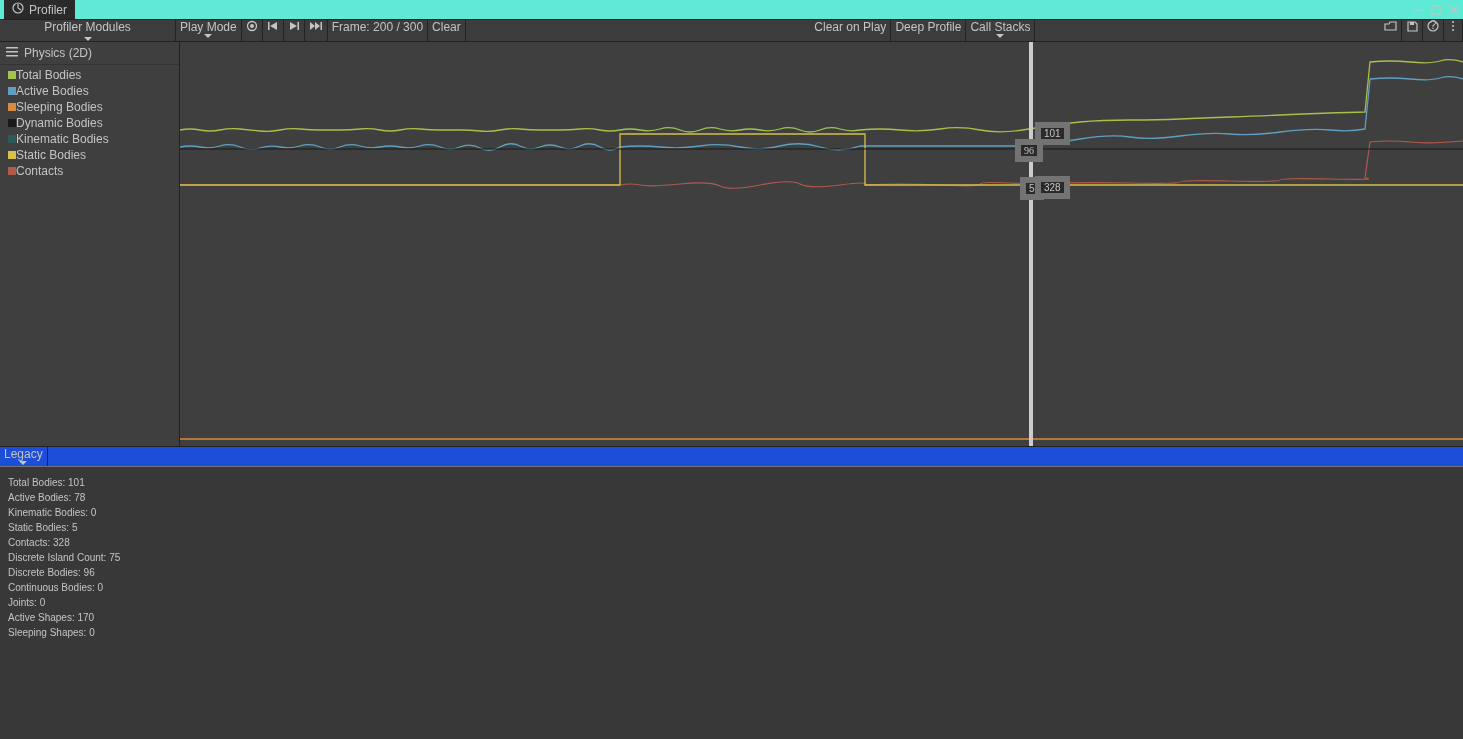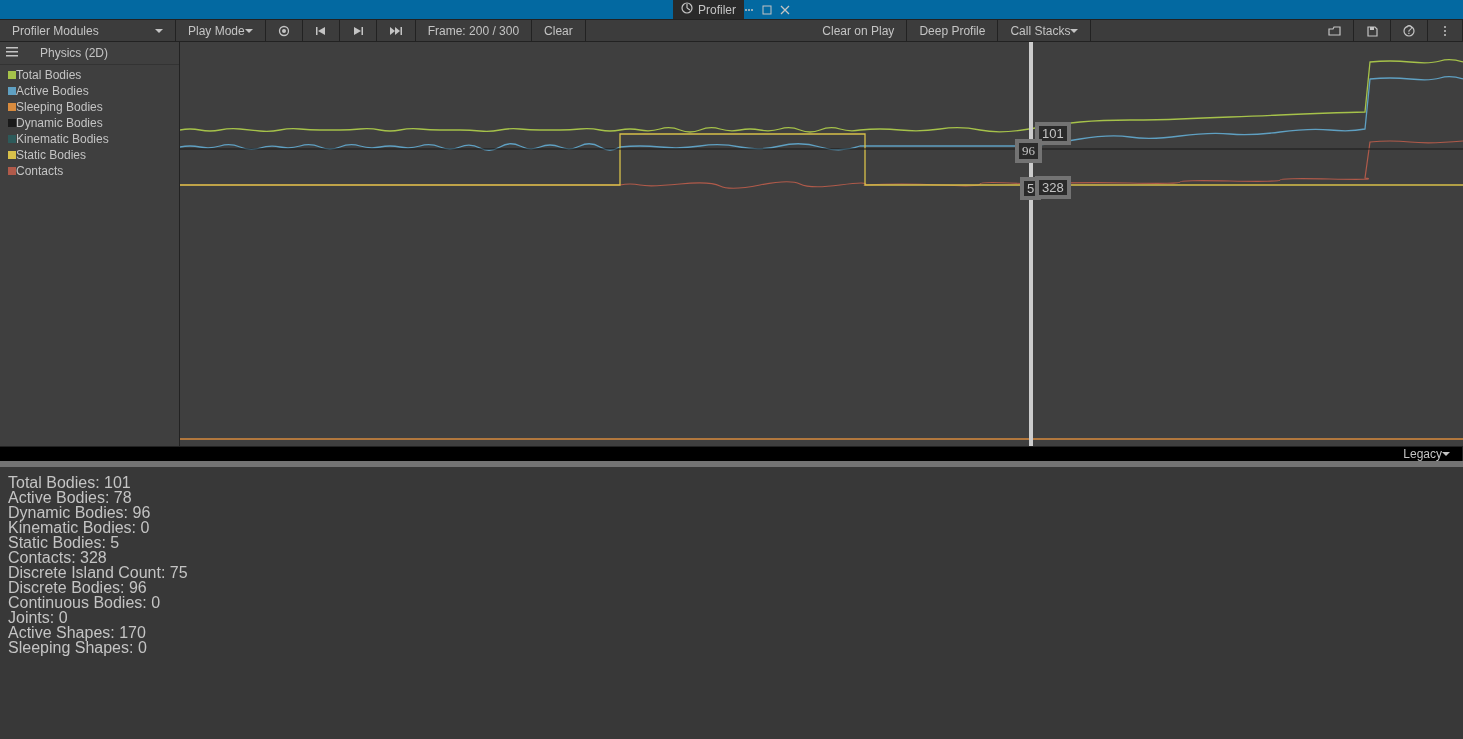--- a/index.html
+++ b/index.html
@@ -1,37 +1,37 @@
 <!DOCTYPE html>
 <html><head>
 <meta charset="utf-8">
 <style>
 * { margin:0; padding:0; box-sizing:border-box; font-family:"Segoe UI",Arial,sans-serif; font-size:12px; color:#c4c4c4; }
 body { background:#383838; width:1463px; height:739px; overflow:hidden; display:flex; flex-direction:column; }
-.titlebar { height:20px; background:#0369a1; border-bottom:1px solid #222; display:flex; align-items:center; justify-content:center; padding:0 4px; }
+.titlebar { height:20px; background:#5eead4; border-bottom:1px solid #222; display:flex; align-items:center; justify-content:space-between; padding:0 4px; }
 .tab { background:#2a2a2a; padding:2px 8px; display:flex; align-items:center; gap:5px; font-size:11px; }
 .winbtns { display:flex; gap:8px; align-items:center; }
 .iconbtn { cursor:pointer; display:flex; align-items:center; justify-content:center; }
 .toolbar { height:22px; background:#3c3c3c; border-bottom:1px solid #222; display:flex; align-items:center; }
-.tb-item { padding:0 12px; height:100%; display:flex; align-items:center; gap:0; border-right:1px solid #222; cursor:pointer; }
+.tb-item { padding:0 4px; height:100%; display:flex; align-items:center; gap:0; border-right:1px solid #222; cursor:pointer;flex-direction:column; }
 .tb-spacer { flex:1; }
 .dd-arrow { border-left:4px solid transparent; border-right:4px solid transparent; border-top:4px solid #c4c4c4; }
 .chart-row { display:flex; height:405px; border-bottom:1px solid #222; }
 .sidebar { width:180px; background:#3f3f3f; border-right:1px solid #222; }
-.module-hdr { padding:4px 6px; font-size:13px; display:flex; align-items:center; gap:22px; border-bottom:1px solid #333;}
+.module-hdr { padding:4px 6px; font-size:13px; display:flex; align-items:center; gap:6px; border-bottom:1px solid #333;}
 .legend { padding:2px 0; }
 .legend-item { display:flex; align-items:center; gap:0; padding:1px 8px; font-size:11.5px; cursor:pointer;}
 .swatch { width:8px; height:8px; }
 .chart-area { flex:1; position:relative; background:#3f3f3f; }
 .chart-area svg { position:absolute; inset:0; }
 .scrub { position:absolute; top:0; bottom:0; width:4px; background:#ccc; left:849px; }
-.badge { position:absolute; background:#2a2a2a; border:4px solid #737373; font-size:13px; padding:0 3px; }
-.details-bar { height:20px; background:#000000; border-bottom:6px solid #737373; display:flex; align-items:center;justify-content:flex-end; }
+.badge { position:absolute; background:#2a2a2a; border:6px solid #737373; font-size:10px; padding:0 3px; }
+.details-bar { height:20px; background:#1d4ed8; border-bottom:1px solid #737373; display:flex; align-items:center; }
 .details-panel { flex:1; padding:8px 8px; overflow:auto; background:#383838;}
-.stat-line { font-size:16px; line-height:15px; }
+.stat-line { font-size:10px; line-height:15px; }
 </style>
 </head>
 <body>
 
 <div class="titlebar">
   <div class="tab">
     <span>
       <svg width="12" height="12" viewBox="0 0 12 12">
           <circle cx="6" cy="6" r="5" fill="none" stroke="#c4c4c4" stroke-width="1.2"></circle>
           <path d="M6 6 L6 2 M6 6 L9 8" stroke="#c4c4c4" stroke-width="1.2" fill="none"></path>
@@ -207,21 +207,20 @@
 <div class="details-bar">
   <div class="tb-item" style="border-right:1px solid #222;">
     <span>Legacy</span>
     <span class="dd-arrow"></span>
   </div>
 </div>
 
 <div class="details-panel" id="stats-panel">
     <div class="stat-line">Total Bodies: 101</div>
     <div class="stat-line">Active Bodies: 78</div>
-    <div class="stat-line">Dynamic Bodies: 96</div>
     <div class="stat-line">Kinematic Bodies: 0</div>
     <div class="stat-line">Static Bodies: 5</div>
     <div class="stat-line">Contacts: 328</div>
     <div class="stat-line">Discrete Island Count: 75</div>
     <div class="stat-line">Discrete Bodies: 96</div>
     <div class="stat-line">Continuous Bodies: 0</div>
     <div class="stat-line">Joints: 0</div>
     <div class="stat-line">Active Shapes: 170</div>
     <div class="stat-line">Sleeping Shapes: 0</div>
   </div>

